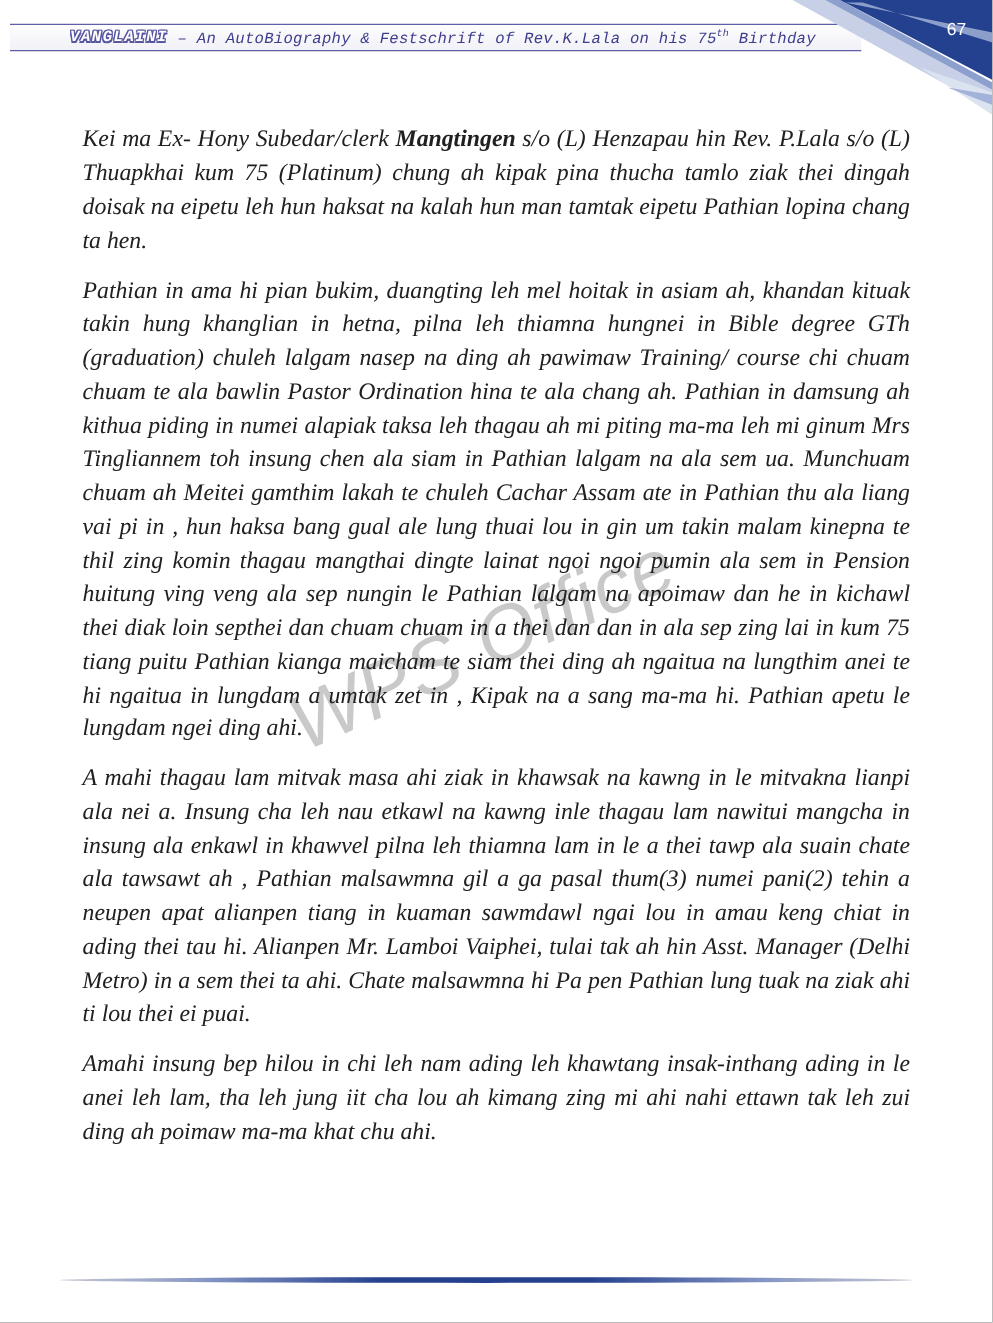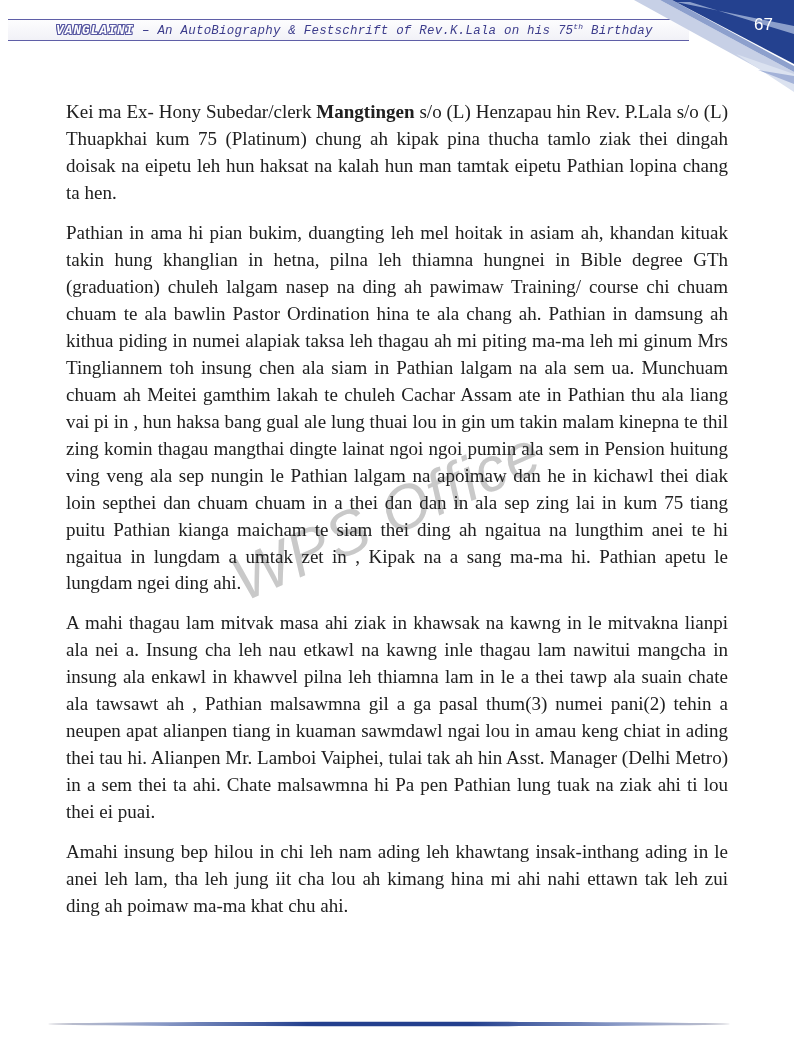--- a/index.html
+++ b/index.html
@@ -53,21 +53,21 @@
     top: 0; right: 0;
     width: 176px; height: 92px;
     z-index: 3;
   }
   .corner-art svg { display: block; }
   .page-number {
     position: absolute;
     top: 15px; right: 21px;
     color: #ffffff;
     font-family: "Liberation Sans", sans-serif;
-    font-size: 17px;
+    font-size: 14px;
     z-index: 4;
   }
 
   
   .watermark {
     position: absolute;
     left: 168px;
     top: 480px;
     width: 436px;
     text-align: center;
@@ -87,21 +87,21 @@
     position: absolute;
     left: 66px;
     top: 99px;
     width: 662px;
     z-index: 1;
     font-size: 19px;
     line-height: 1.42;
     color: #202020;
     text-align: justify;
   }
-  .doc-body p { margin: 0 0 13px 0; }
+  .doc-body p { margin: 0 0 13px 0; font-style: italic; }
   .doc-body b { font-weight: bold; }
 
   
   .footer-divider {
     position: absolute;
     left: 46px;
     top: 1020px;
     z-index: 2;
   }
 </style>
@@ -130,21 +130,21 @@
     </svg>
     <span class="page-number">67</span>
   </div>
 
   <div class="watermark">WPS Office</div>
 
   <div class="doc-body">
     <p><span>Kei ma Ex- Hony Subedar/clerk </span><b>Mangtingen</b><span> s/o (L) Henzapau hin Rev. P.Lala s/o (L) Thuapkhai kum 75 (Platinum) chung ah kipak pina thucha tamlo ziak thei dingah doisak na eipetu leh hun haksat na kalah hun man tamtak eipetu Pathian lopina chang ta hen.</span></p>
     <p>Pathian in ama hi pian bukim, duangting leh mel hoitak in asiam ah, khandan kituak takin hung khanglian in hetna, pilna leh thiamna hungnei in Bible degree GTh (graduation) chuleh lalgam nasep na ding ah pawimaw Training/ course chi chuam chuam te ala bawlin Pastor Ordination hina te ala chang ah. Pathian in damsung ah kithua piding in numei alapiak taksa leh thagau ah mi piting ma-ma leh mi ginum Mrs Tingliannem toh insung chen ala siam in Pathian lalgam na ala sem ua. Munchuam chuam ah Meitei gamthim lakah te chuleh Cachar Assam ate in Pathian thu ala liang vai pi in , hun haksa bang gual ale lung thuai lou in gin um takin malam kinepna te thil zing komin thagau mangthai dingte lainat ngoi ngoi pumin ala sem in Pension huitung ving veng ala sep nungin le Pathian lalgam na apoimaw dan he in kichawl thei diak loin septhei dan chuam chuam in a thei dan dan in ala sep zing lai in kum 75 tiang puitu Pathian kianga maicham te siam thei ding ah ngaitua na lungthim anei te hi ngaitua in lungdam a umtak zet in , Kipak na a sang ma-ma hi. Pathian apetu le lungdam ngei ding ahi.</p>
     <p>A mahi thagau lam mitvak masa ahi ziak in khawsak na kawng in le mitvakna lianpi ala nei a. Insung cha leh nau etkawl na kawng inle thagau lam nawitui mangcha in insung ala enkawl in khawvel pilna leh thiamna lam in le a thei tawp ala suain chate ala tawsawt ah , Pathian malsawmna gil a ga pasal thum(3) numei pani(2) tehin a neupen apat alianpen tiang in kuaman sawmdawl ngai lou in amau keng chiat in ading thei tau hi. Alianpen Mr. Lamboi Vaiphei, tulai tak ah hin Asst. Manager (Delhi Metro) in a sem thei ta ahi. Chate malsawmna hi Pa pen Pathian lung tuak na ziak ahi ti lou thei ei puai.</p>
-    <p>Amahi insung bep hilou in chi leh nam ading leh khawtang insak-inthang ading in le anei leh lam, tha leh jung iit cha lou ah kimang hina mi ahi nahi ettawn tak leh zui ding ah poimaw ma-ma khat chu ahi.</p>
+    <p>Amahi insung bep hilou in chi leh nam ading leh khawtang insak-inthang ading in le anei leh lam, tha leh jung iit cha lou ah kimang zing mi ahi nahi ettawn tak leh zui ding ah poimaw ma-ma khat chu ahi.</p>
   </div>
 
   <svg class="footer-divider" width="686" height="8" viewBox="0 0 686 8">
     <defs>
       <linearGradient id="footerGrad" x1="0" y1="0" x2="1" y2="0">
         <stop offset="0" stop-color="#c6c6cf"></stop>
         <stop offset="0.16" stop-color="#8b9bc7"></stop>
         <stop offset="0.38" stop-color="#24408e"></stop>
         <stop offset="0.62" stop-color="#24408e"></stop>
         <stop offset="0.84" stop-color="#8b9bc7"></stop>

